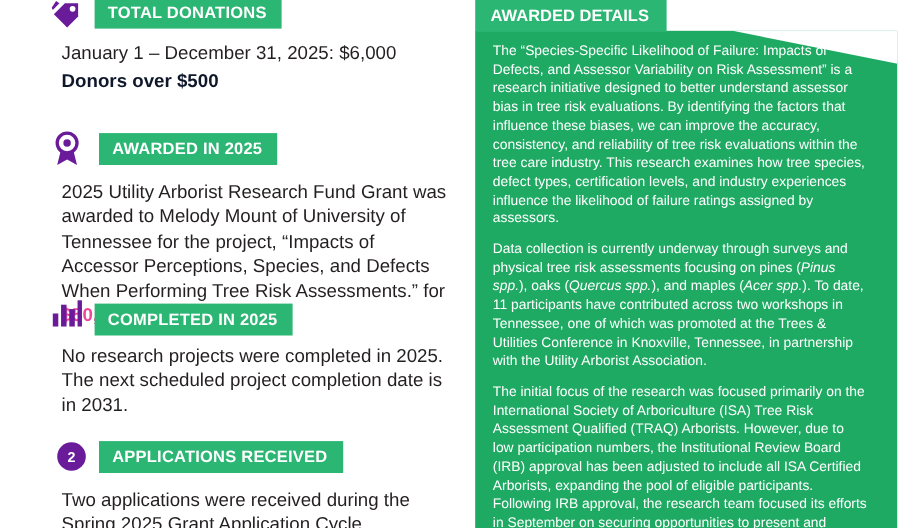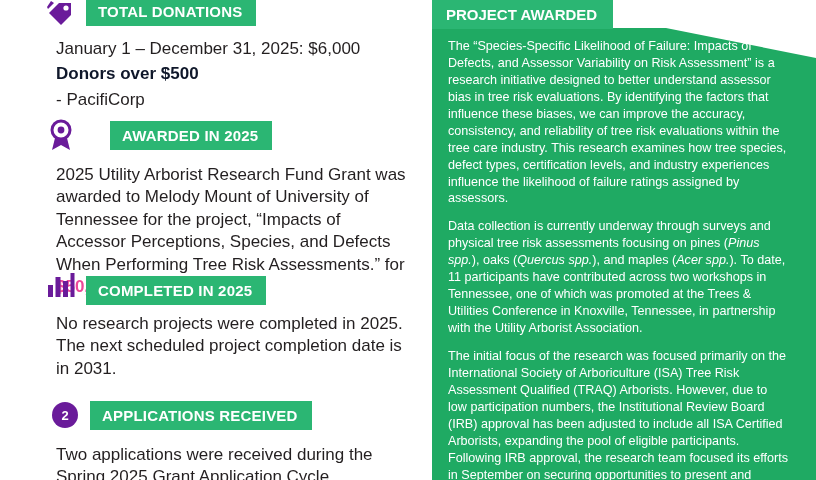--- a/index.html
+++ b/index.html
@@ -133,34 +133,33 @@
             <path d="M4 18 L14 8 L26 8 L26 20 L16 30 Z" fill="#6a1b9a"></path>
             <circle cx="21" cy="13" r="2.6" fill="#ffffff"></circle>
             <path d="M3 14 L9 8 L6 6 L2 12 Z" fill="#6a1b9a"></path>
           </svg>
         </span>
         <span class="head-label" style="margin-left:44px;">TOTAL DONATIONS</span>
       </div>
       <div class="sec-body" style="margin-top:10px;">
         <p>January 1 – December 31, 2025: $6,000</p>
         <p class="purple-bold" style="margin-top:3px;">Donors over $500</p>
-        <p style="margin-top:3px;">- PacifiCorp</p>
       </div>
     </div>
 
     <div class="section" style="position:absolute; left:0; top:118px; width:418px;">
       <div class="head-row" style="height:34px;">
         <span class="head-icon" style="left:44px;">
           <svg class="ico-svg" width="28" height="32" viewBox="0 0 28 32">
             <circle cx="14" cy="11" r="9" fill="none" stroke="#6a1b9a" stroke-width="3"></circle>
             <circle cx="14" cy="11" r="3.4" fill="#6a1b9a"></circle>
             <path d="M8 19 L5 31 L14 26 L23 31 L20 19 Z" fill="#6a1b9a"></path>
           </svg>
         </span>
-        <span class="head-label" style="margin-left:68px;">AWARDED IN 2025</span>
+        <span class="head-label" style="margin-left:48px;">AWARDED IN 2025</span>
       </div>
       <div class="sec-body" style="margin-top:12px; padding-right:4px;">
         <p><span>2025 Utility Arborist Research Fund Grant was awarded to Melody Mount of University of Tennessee for the project, “Impacts of Accessor Perceptions, Species, and Defects When Performing Tree Risk Assessments.” for </span><span class="green-bold">$50,000.</span></p>
       </div>
     </div>
 
     <div class="section" style="position:absolute; left:0; top:267px; width:418px;">
       <div class="head-row" style="height:34px;">
         <span class="head-icon" style="left:44px;">
           <svg class="ico-svg" width="30" height="26" viewBox="0 0 30 26">
@@ -189,21 +188,21 @@
       </div>
     </div>
 
   </div>
 
   <div class="right-col">
     <div class="green-panel">
       <div class="corner-wedge"></div>
     </div>
 
-    <div class="right-head">PROJECT AWARDED</div>
+    <div class="right-head">AWARDED DETAILS</div>
 
     <div class="panel-text">
       <p>The “Species-Specific Likelihood of Failure: Impacts of Defects, and Assessor Variability on Risk Assessment” is a research initiative designed to better understand assessor bias in tree risk evaluations. By identifying the factors that influence these biases, we can improve the accuracy, consistency, and reliability of tree risk evaluations within the tree care industry. This research examines how tree species, defect types, certification levels, and industry experiences influence the likelihood of failure ratings assigned by assessors.</p>
       <p>Data collection is currently underway through surveys and physical tree risk assessments focusing on pines (<em>Pinus spp.</em>), oaks (<em>Quercus spp.</em>), and maples (<em>Acer spp.</em>). To date, 11 participants have contributed across two workshops in Tennessee, one of which was promoted at the Trees &amp; Utilities Conference in Knoxville, Tennessee, in partnership with the Utility Arborist Association.</p>
       <p>The initial focus of the research was focused primarily on the International Society of Arboriculture (ISA) Tree Risk Assessment Qualified (TRAQ) Arborists. However, due to low participation numbers, the Institutional Review Board (IRB) approval has been adjusted to include all ISA Certified Arborists, expanding the pool of eligible participants. Following IRB approval, the research team focused its efforts in September on securing opportunities to present and collect data at industry conferences.</p>
     </div>
   </div>
 
 </div>
 

